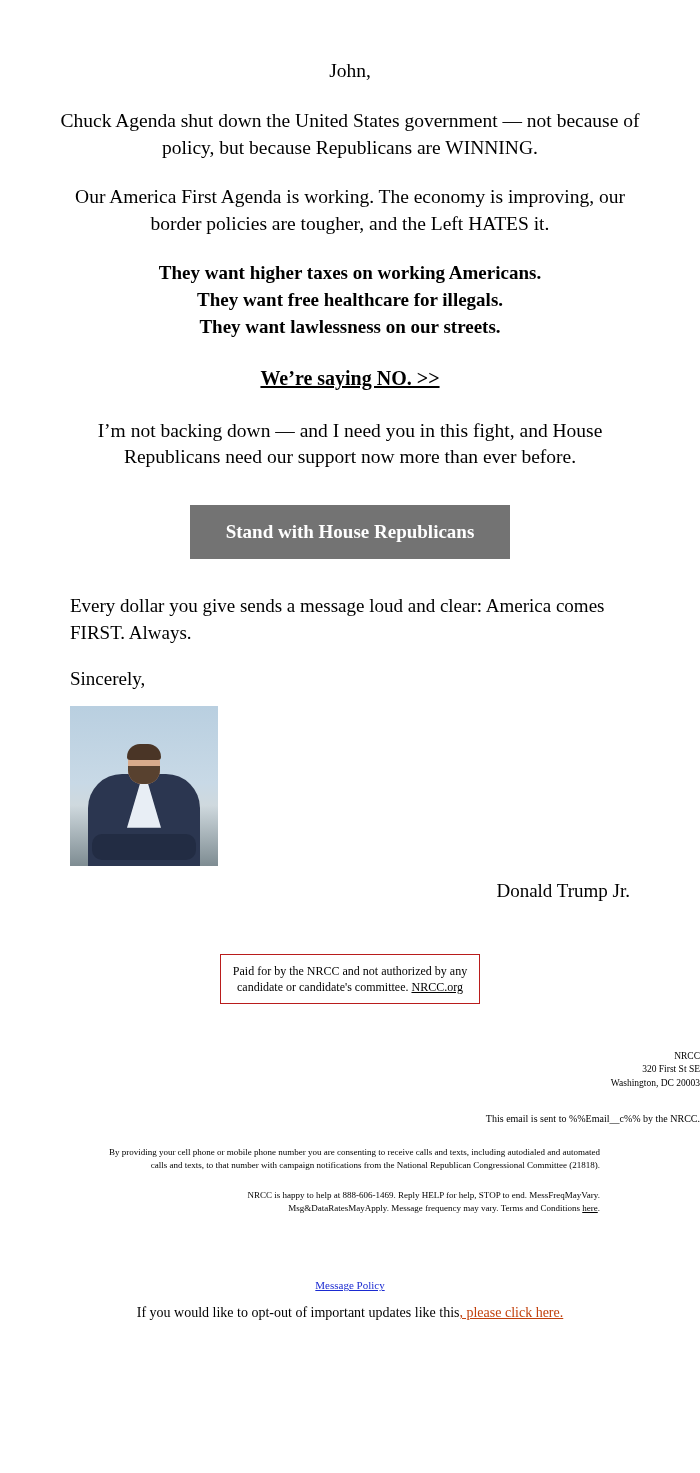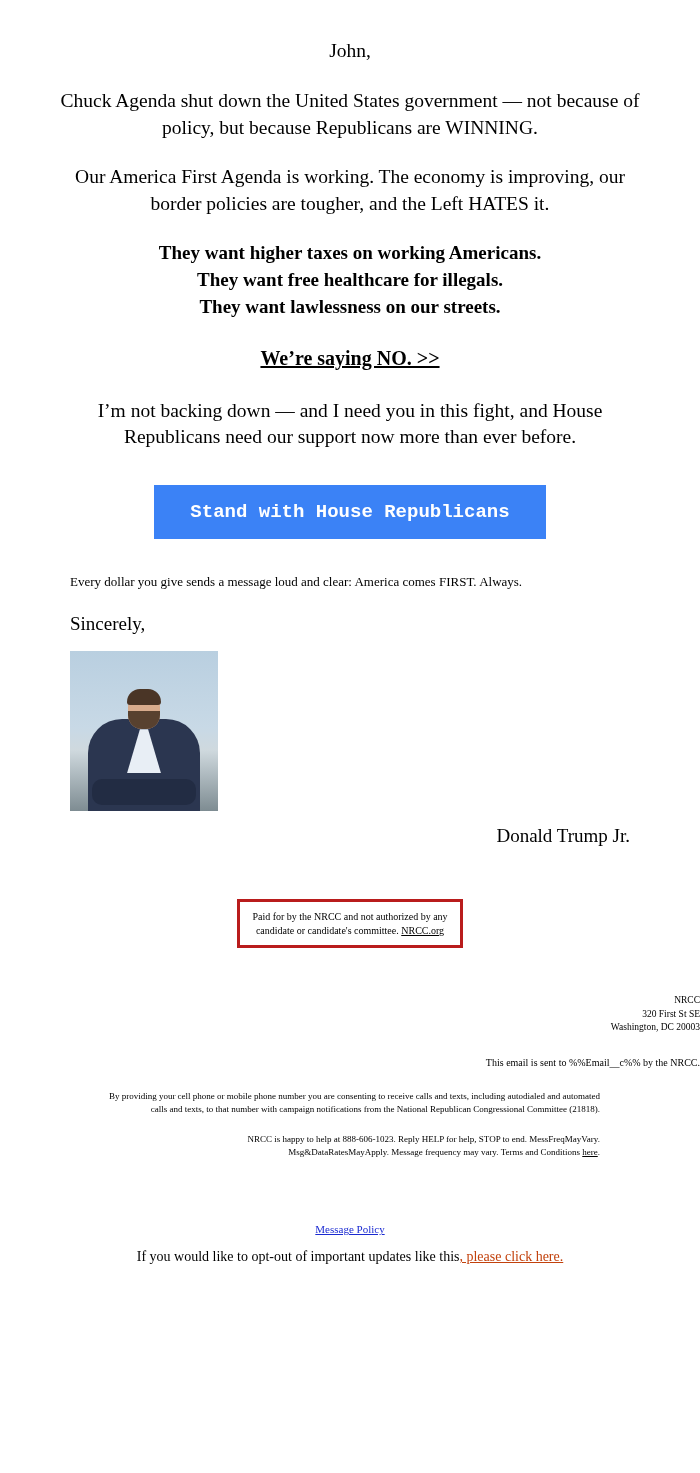--- a/index.html
+++ b/index.html
@@ -9,21 +9,21 @@
   }
   body {
     width: 700px;
     min-height: 1473px;
     font-family: "Liberation Serif", serif;
     color: #000000;
   }
   .email-wrap {
     width: 700px;
     margin: 0 auto;
-    padding-top: 40px;
+    padding-top: 60px;
     box-sizing: border-box;
   }
   .body-content {
     width: 580px;
     margin: 0 auto;
   }
   p.para {
     font-size: 19.5px;
     line-height: 1.38;
     text-align: center;
@@ -52,37 +52,37 @@
     font-weight: bold;
     font-size: 20px;
     text-decoration: underline;
   }
   .cta-wrap {
     text-align: center;
     margin: 34px 0 34px 0;
   }
   .cta-button {
     display: inline-block;
-    background: #3b82f6;
+    background: #737373;
     color: #ffffff;
-    font-family: Liberation Mono, monospace;
+    font-family: Liberation Serif, serif;
     font-weight: bold;
     font-size: 19px;
     padding: 16px 36px;
     text-decoration: none;
     border: none;
     cursor: pointer;
   }
   .left-block {
     width: 560px;
     margin: 0 auto;
     text-align: left;
   }
   p.left-para {
-    font-size: 13px;
+    font-size: 19px;
     line-height: 1.38;
     text-align: left;
     margin: 0 0 22px 0;
   }
   p.sincerely {
     font-size: 19px;
     text-align: left;
     margin: 22px 0 16px 0;
   }
   .signature-photo {
@@ -154,23 +154,23 @@
     font-size: 19px;
     text-align: right;
     margin: 10px 0 0 0;
   }
   .disclaimer-wrap {
     text-align: center;
     margin: 52px 0 0 0;
   }
   .disclaimer-box {
     display: inline-block;
-    border: 3px solid #b91c1c;
+    border: 1px solid #b91c1c;
     padding: 8px 12px;
-    font-size: 10px;
+    font-size: 12px;
     line-height: 1.35;
     text-align: center;
     max-width: 250px;
   }
   .disclaimer-box a {
     color: #000000;
     text-decoration: underline;
   }
   .footer {
     text-align: right;
@@ -273,21 +273,21 @@
       <div>NRCC</div>
       <div>320 First St SE</div>
       <div>Washington, DC 20003</div>
     </div>
 
     <div class="sent-to">This email is sent to %%Email__c%% by the NRCC.</div>
 
     <div class="consent">By providing your cell phone or mobile phone number you are consenting to receive calls and texts, including autodialed and automated calls and texts, to that number with campaign notifications from the National Republican Congressional Committee (21818).</div>
 
     <div class="help">
-      <span>NRCC is happy to help at 888-606-1023. Reply HELP for help, STOP to end. MessFreqMayVary.</span><br>
+      <span>NRCC is happy to help at 888-606-1469. Reply HELP for help, STOP to end. MessFreqMayVary.</span><br>
       <span>Msg&amp;DataRatesMayApply. Message frequency may vary. Terms and Conditions </span><a href="#">here</a><span>.</span>
     </div>
   </div>
 
   <div class="bottom-links">
     <div class="privacy">
       <a href="#">Message Policy</a>
     </div>
     <div class="optout">
       <span>If you would like to opt-out of important updates like this</span><a href="#">, please click here.</a>

